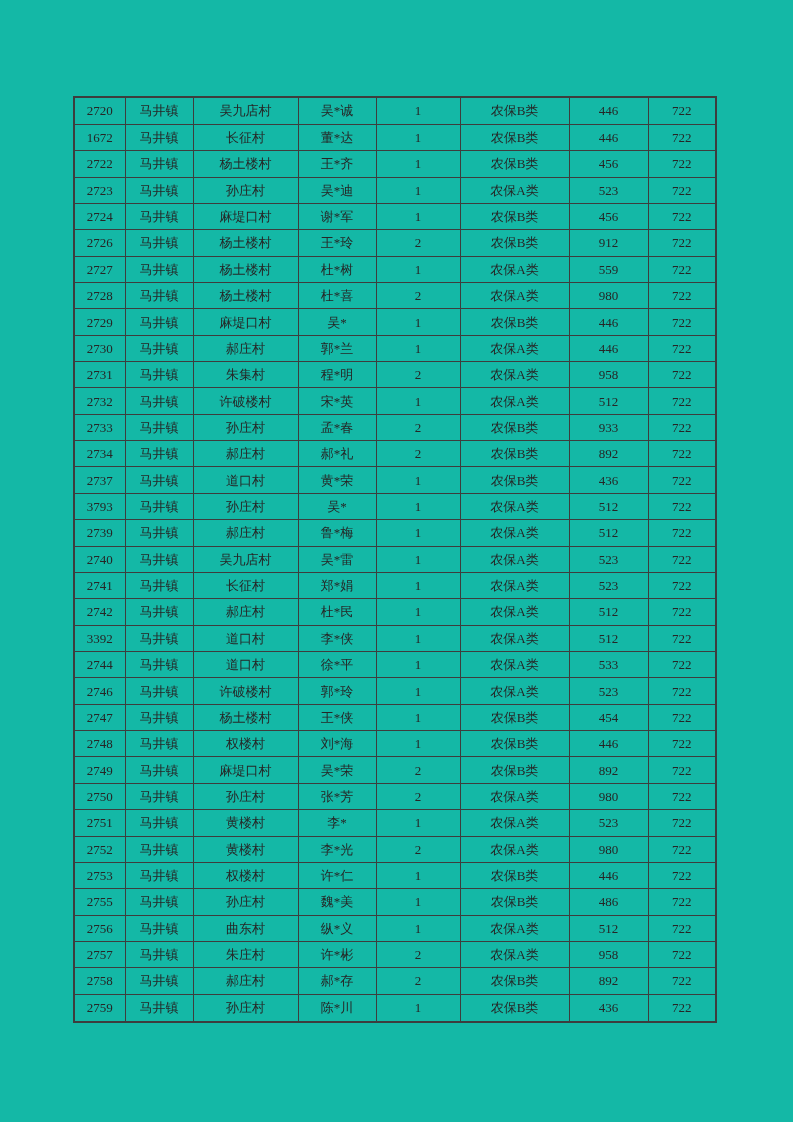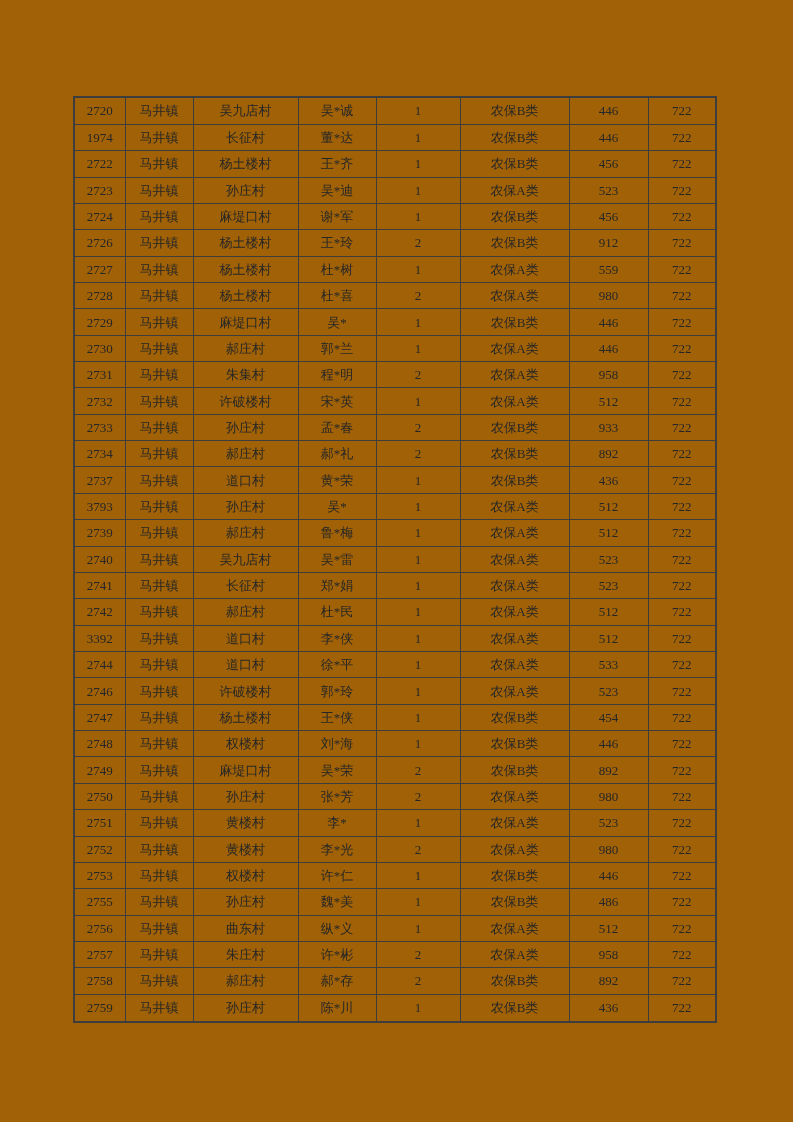--- a/index.html
+++ b/index.html
@@ -4,21 +4,21 @@
 <style>
   html, body {
     margin: 0;
     padding: 0;
     background: #ffffff;
   }
   .page {
     position: relative;
     width: 793px;
     height: 1122px;
-    background: #a16207;
+    background: #14b8a6;
     overflow: hidden;
     font-family: "Liberation Serif", "DejaVu Serif", serif;
   }
   table.data-table {
     position: absolute;
     left: 73px;
     top: 96px;
     width: 642px;
     height: 927px;
     border-collapse: collapse;
@@ -57,21 +57,21 @@
           <td>2720</td>
           <td>马井镇</td>
           <td>吴九店村</td>
           <td>吴*诚</td>
           <td>1</td>
           <td>农保B类</td>
           <td>446</td>
           <td>722</td>
         </tr>
         <tr>
-          <td>1974</td>
+          <td>1672</td>
           <td>马井镇</td>
           <td>长征村</td>
           <td>董*达</td>
           <td>1</td>
           <td>农保B类</td>
           <td>446</td>
           <td>722</td>
         </tr>
         <tr>
           <td>2722</td>

